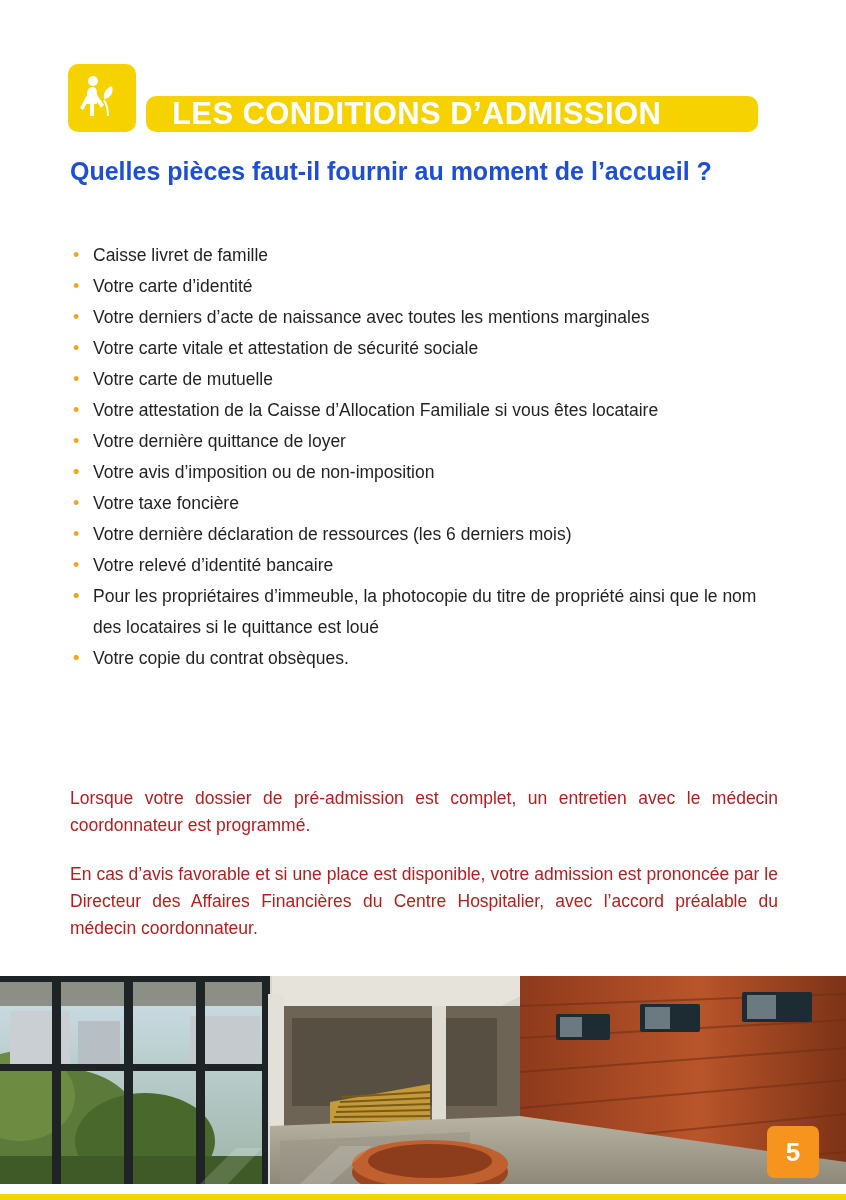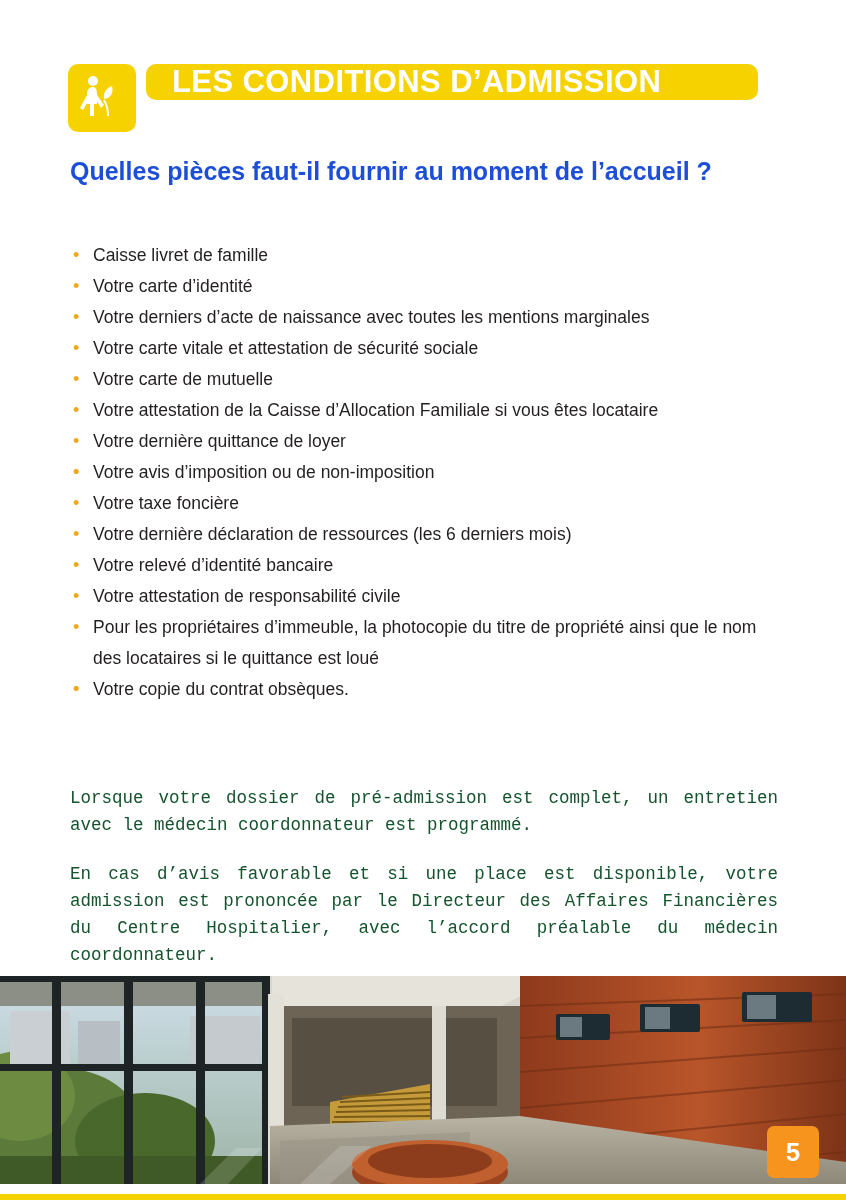--- a/index.html
+++ b/index.html
@@ -23,21 +23,21 @@
   }
 
   
   .header {
     position: absolute;
     left: 68px;
     top: 64px;
     width: 690px;
     height: 68px;
     display: flex;
-    align-items: flex-start;
+    align-items: flex-end;
   }
   .header-logo {
     width: 68px;
     height: 68px;
     background: #f6d200;
     border-radius: 10px;
     position: relative;
     flex: 0 0 auto;
     overflow: hidden;
   }
@@ -106,25 +106,25 @@
   
   .paragraphs {
     position: absolute;
     left: 70px;
     top: 785px;
     width: 708px;
   }
   .para {
     font-size: 17.5px;
     line-height: 27px;
-    color: #14532d;
+    color: #b91c1c;
     text-align: justify;
     text-align-last: left;
     margin-bottom: 22px;
-    font-family: Liberation Mono, monospace;
+    font-family: Liberation Sans, sans-serif;
   }
 
   
   .photo {
     position: absolute;
     left: 0;
     top: 976px;
     width: 846px;
     height: 208px;
     overflow: hidden;
@@ -193,21 +193,21 @@
     <div class="list-item"><span class="bullet">•</span><span>Votre derniers d’acte de naissance avec toutes les mentions marginales</span></div>
     <div class="list-item"><span class="bullet">•</span><span>Votre carte vitale et attestation de sécurité sociale</span></div>
     <div class="list-item"><span class="bullet">•</span><span>Votre carte de mutuelle</span></div>
     <div class="list-item"><span class="bullet">•</span><span>Votre attestation de la Caisse d’Allocation Familiale si vous êtes locataire</span></div>
     <div class="list-item"><span class="bullet">•</span><span>Votre dernière quittance de loyer</span></div>
     <div class="list-item"><span class="bullet">•</span></div>
     <div class="list-item"><span class="bullet">•</span><span>Votre avis d’imposition ou de non-imposition</span></div>
     <div class="list-item"><span class="bullet">•</span><span>Votre taxe foncière</span></div>
     <div class="list-item"><span class="bullet">•</span><span>Votre dernière déclaration de ressources (les 6 derniers mois)</span></div>
     <div class="list-item"><span class="bullet">•</span><span>Votre relevé d’identité bancaire</span></div>
-    <div class="list-item"><span class="bullet">•</span><span>Votre attestation de responsabilité civile</span></div>
+    <div class="list-item"><span class="bullet">•</span></div>
     <div class="list-item"><span class="bullet">•</span><span>Pour les propriétaires d’immeuble, la photocopie du titre de propriété ainsi que le nom des locataires si le quittance est loué</span></div>
     <div class="list-item"><span class="bullet">•</span></div>
     <div class="list-item"><span class="bullet">•</span><span>Votre copie du contrat obsèques.</span></div>
   </div>
 
   <div class="paragraphs">
     <div class="para">Lorsque votre dossier de pré-admission est complet, un entretien avec le médecin coordonnateur est programmé.</div>
     <div class="para">En cas d’avis favorable et si une place est disponible, votre admission est prononcée par le Directeur des Affaires Financières du Centre Hospitalier, avec l’accord préalable du médecin coordonnateur.</div>
   </div>
 

